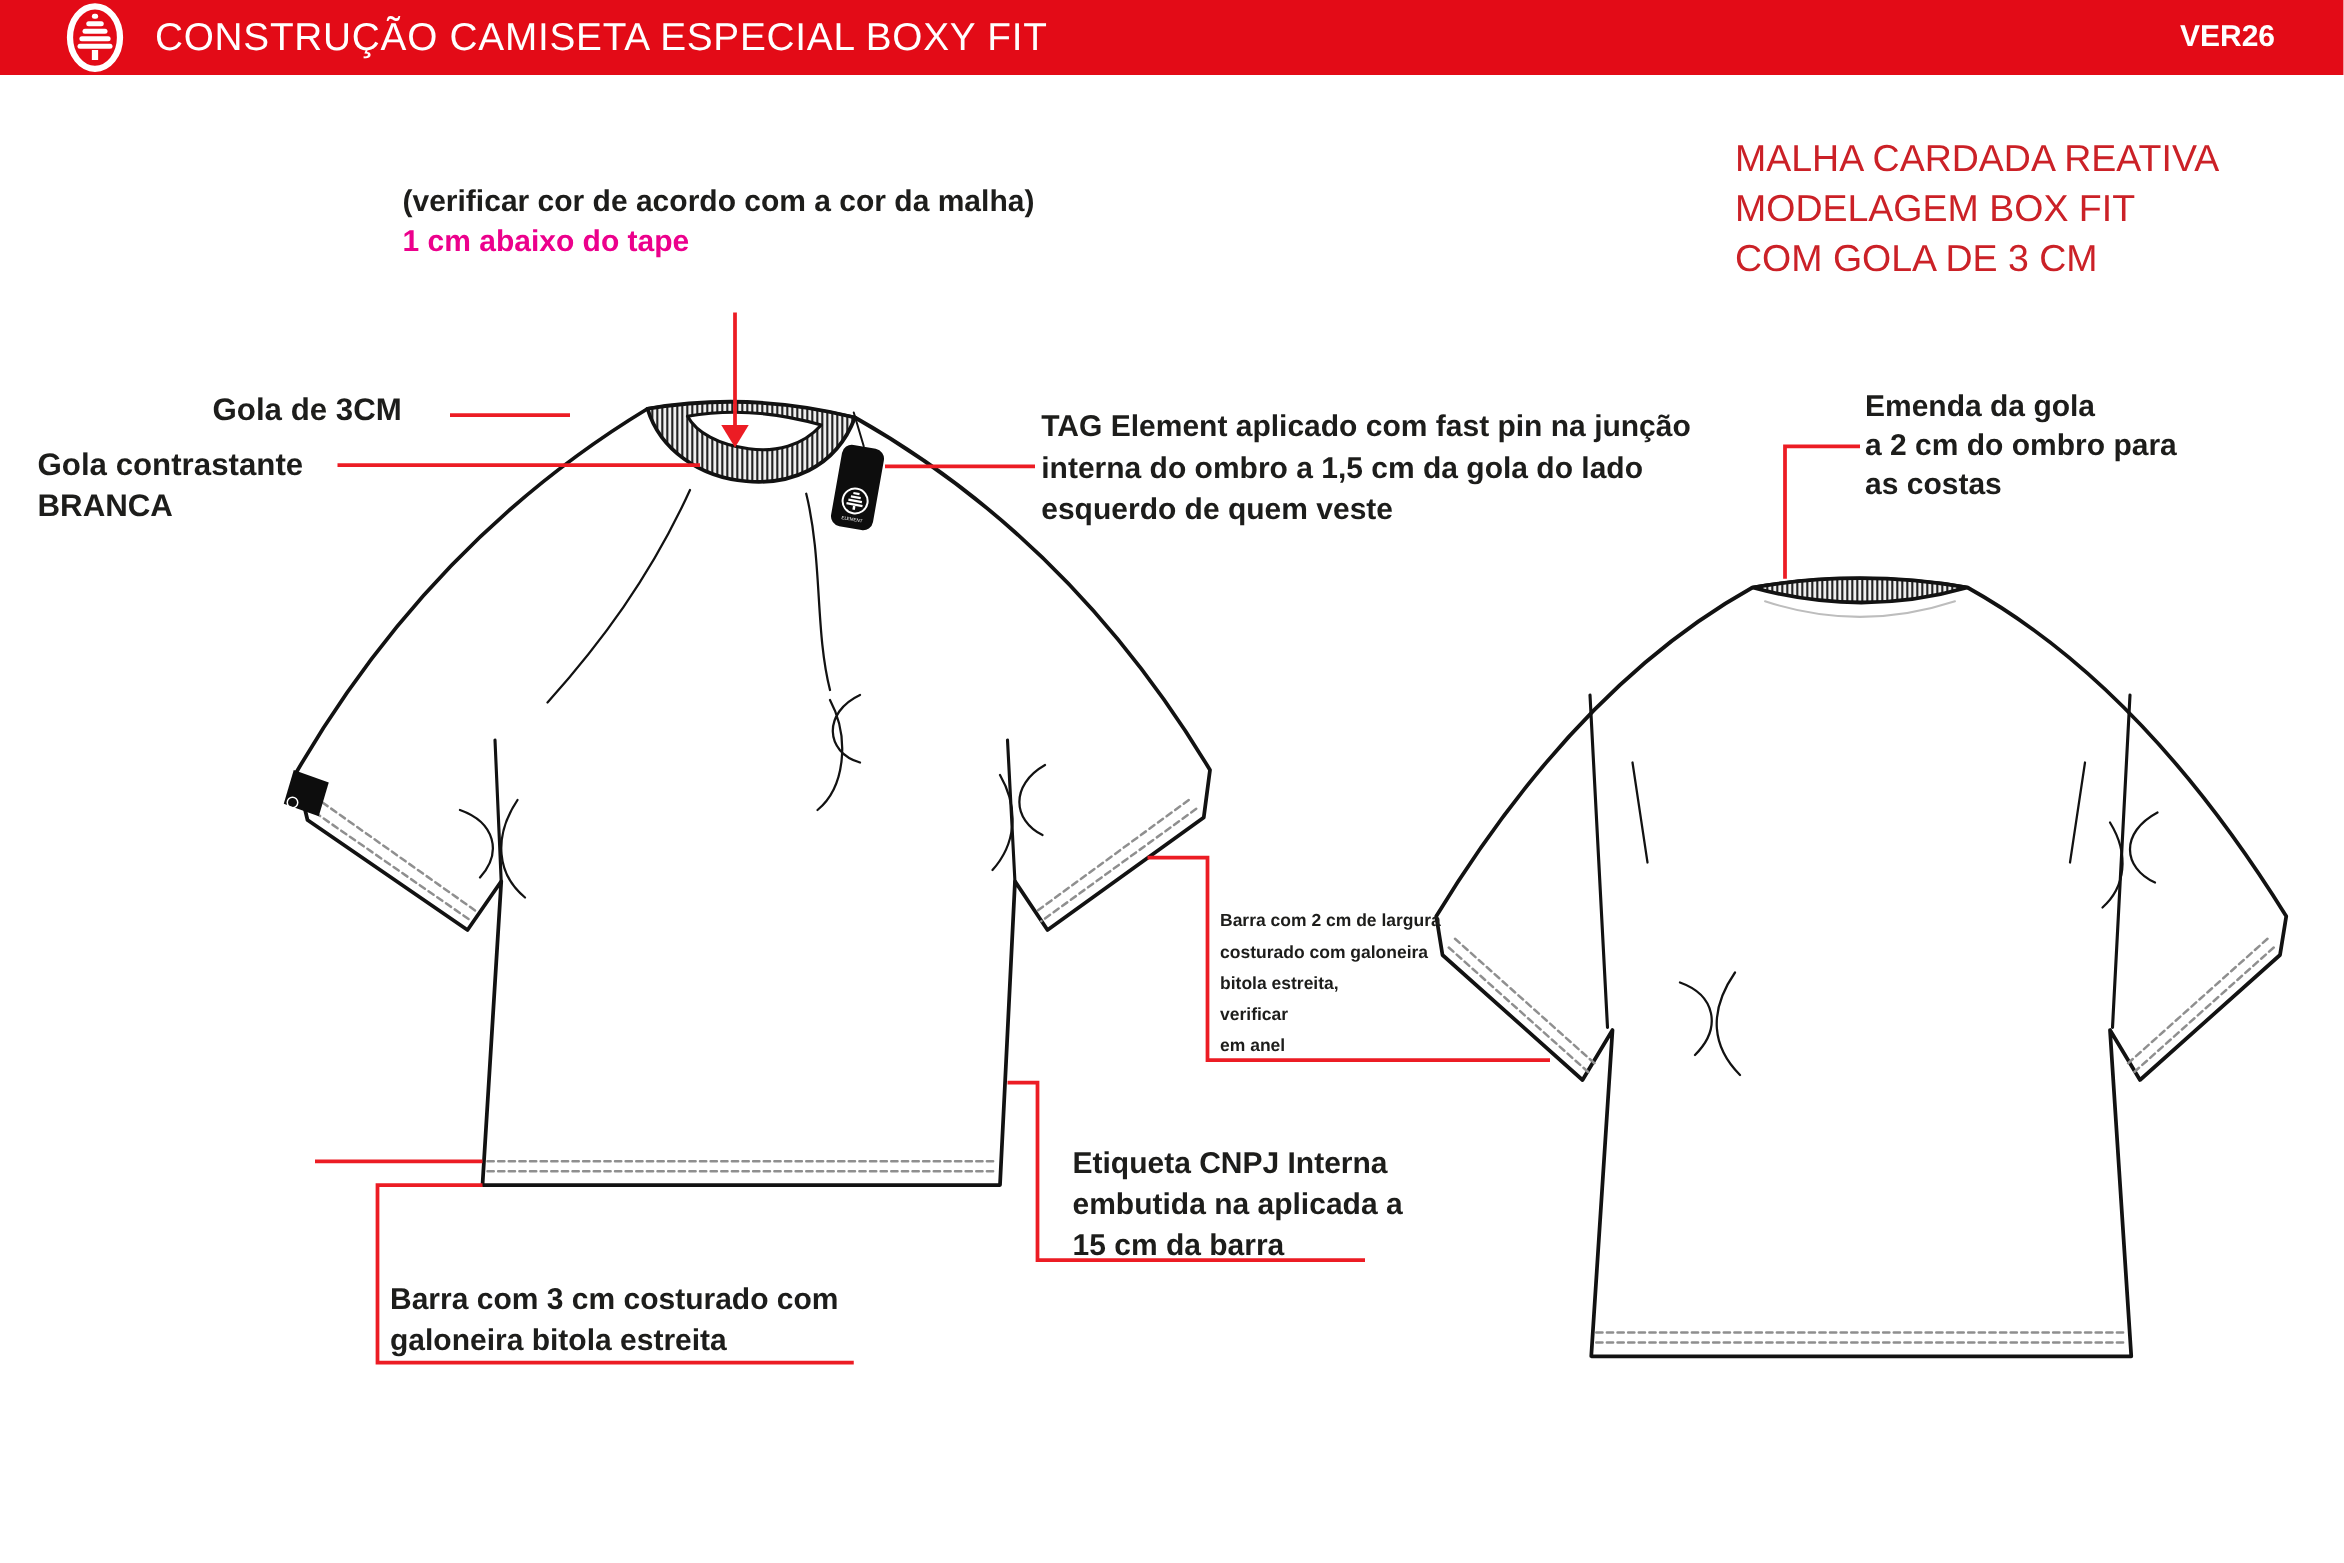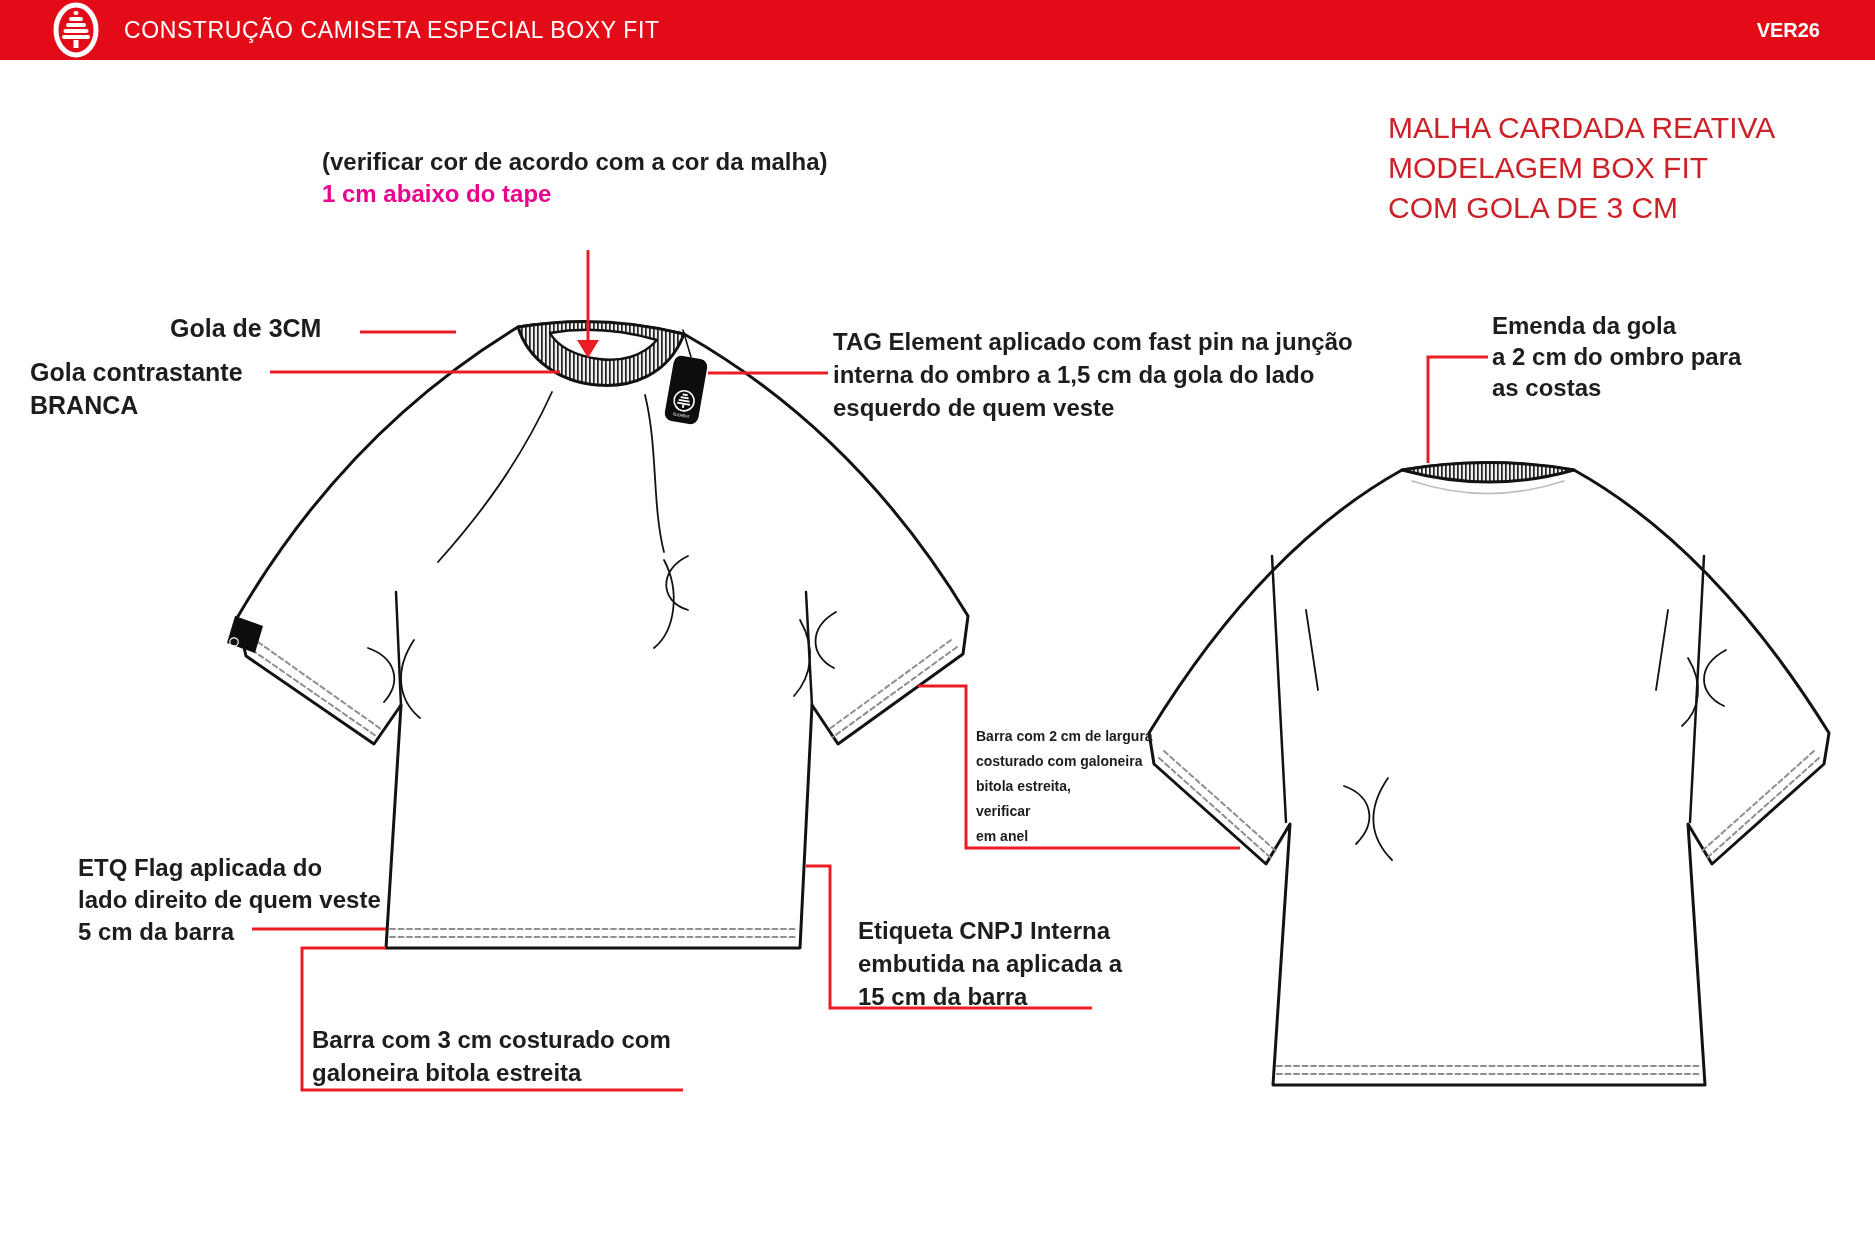--- a/index.html
+++ b/index.html
@@ -2,22 +2,22 @@
 <html><head>
 <meta charset="utf-8">
 <style>
   html,body{margin:0;padding:0;background:#ffffff;}
   .page{position:relative;width:1875px;height:1250px;overflow:hidden;
         font-family:"Liberation Sans",sans-serif;background:#ffffff;}
   
   .header{position:absolute;left:0;top:0;width:1875px;height:60px;background:#e30b17;
           display:flex;align-items:center;}
   .logo{margin-left:52px;flex:0 0 auto;}
-  .hdr-title{color:#fff;font-size:23px;font-weight:400;letter-spacing:.6px;margin-left:24px;}
-  .hdr-ver{color:#fff;font-size:20px;font-weight:700;margin-left:auto;margin-right:55px;}
+  .hdr-title{color:#fff;font-size:31px;font-weight:400;letter-spacing:.6px;margin-left:24px;}
+  .hdr-ver{color:#fff;font-size:24px;font-weight:700;margin-left:auto;margin-right:55px;}
   
   .art{position:absolute;left:0;top:0;width:1875px;height:1250px;}
   
   .lbl{position:absolute;font-weight:700;color:#1d1d1b;white-space:nowrap;}
   .lbl div{white-space:nowrap;}
   .silk{left:322px;top:146px;font-size:24px;line-height:32px;}
   .silk .pink{color:#ec008c;}
   .gola3{left:170px;top:314px;font-size:25px;}
   .golac{left:30px;top:356px;font-size:25px;line-height:33px;}
   .tagel{left:833px;top:325px;font-size:24px;line-height:33px;}
@@ -162,25 +162,20 @@
   </div>
 
   <div class="lbl bmanga">
     <div>Barra com 2 cm de largura</div>
     <div>costurado com galoneira</div>
     <div>bitola estreita,</div>
     <div>verificar</div>
     <div>em anel</div>
   </div>
 
-  <div class="lbl etq">
-    <div>ETQ Flag aplicada do</div>
-    <div>lado direito de quem veste</div>
-    <div>5 cm da barra</div>
-  </div>
 
   <div class="lbl cnpj">
     <div>Etiqueta CNPJ Interna</div>
     <div>embutida na aplicada a</div>
     <div>15 cm da barra</div>
   </div>
 
   <div class="lbl bcorpo">
     <div>Barra com 3 cm costurado com</div>
     <div>galoneira bitola estreita</div>

